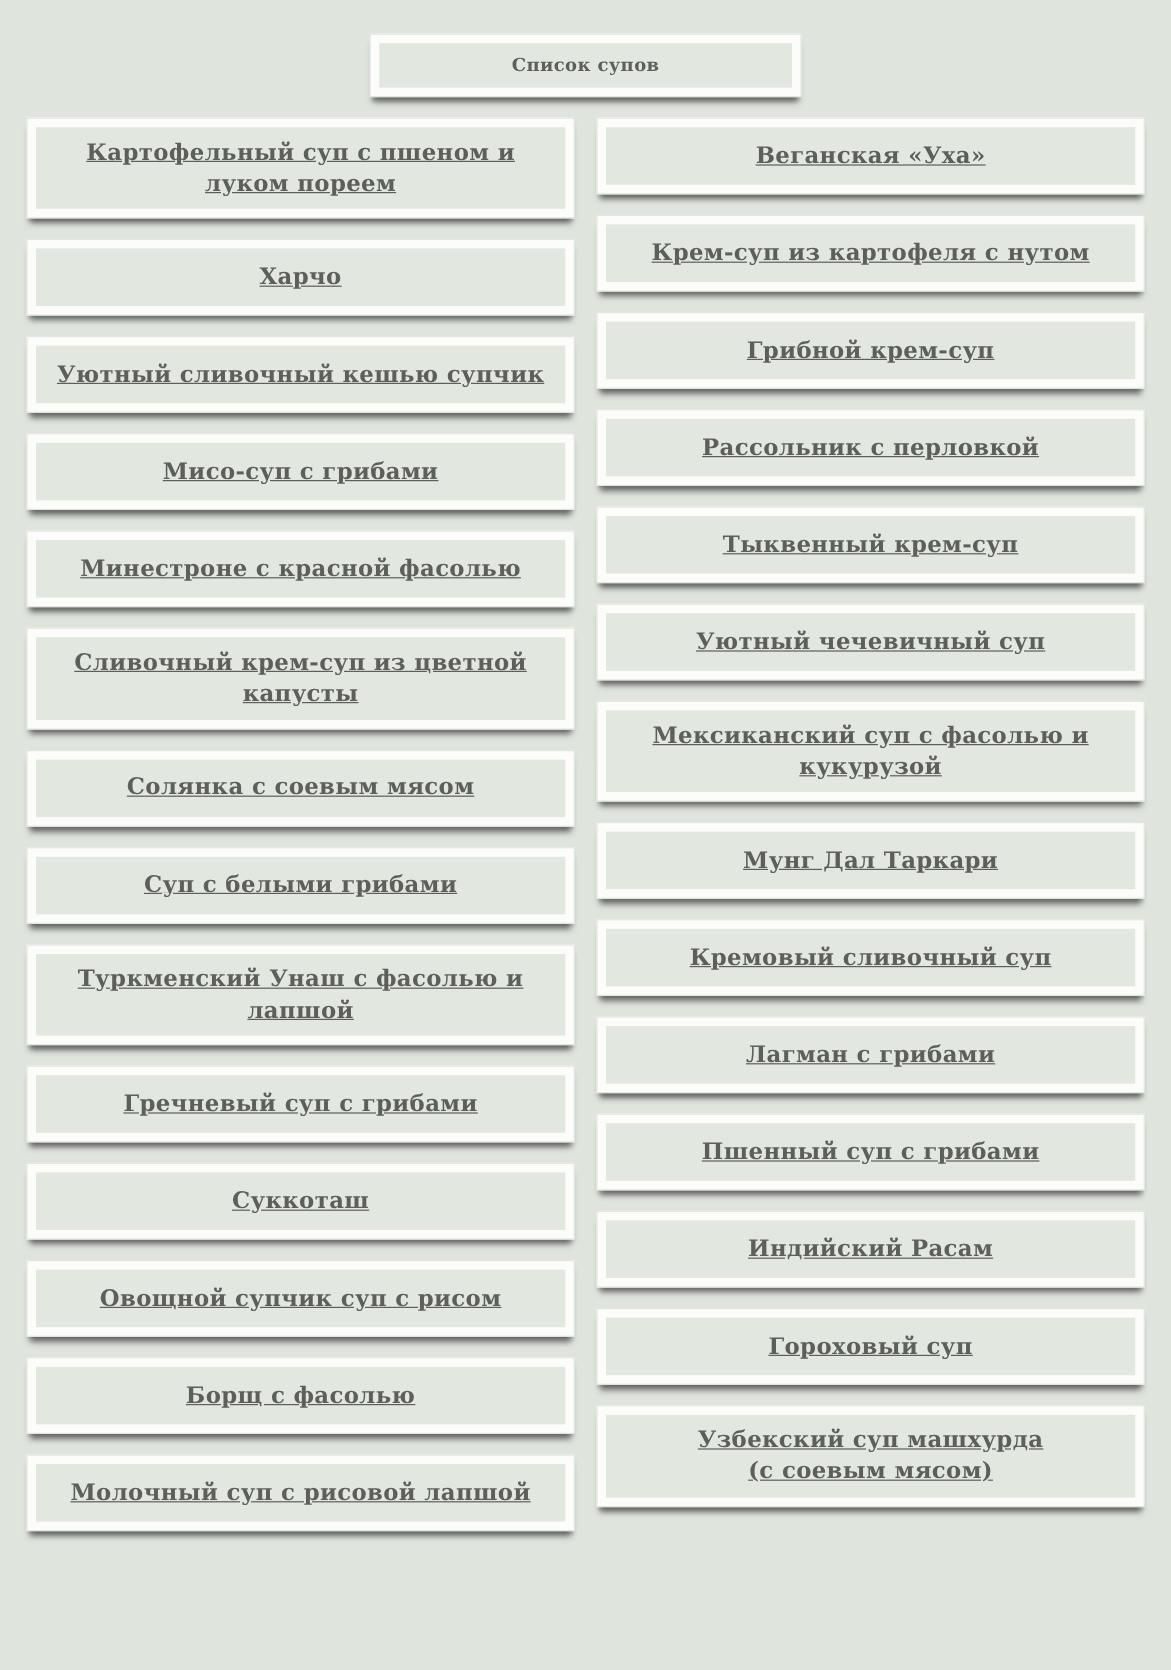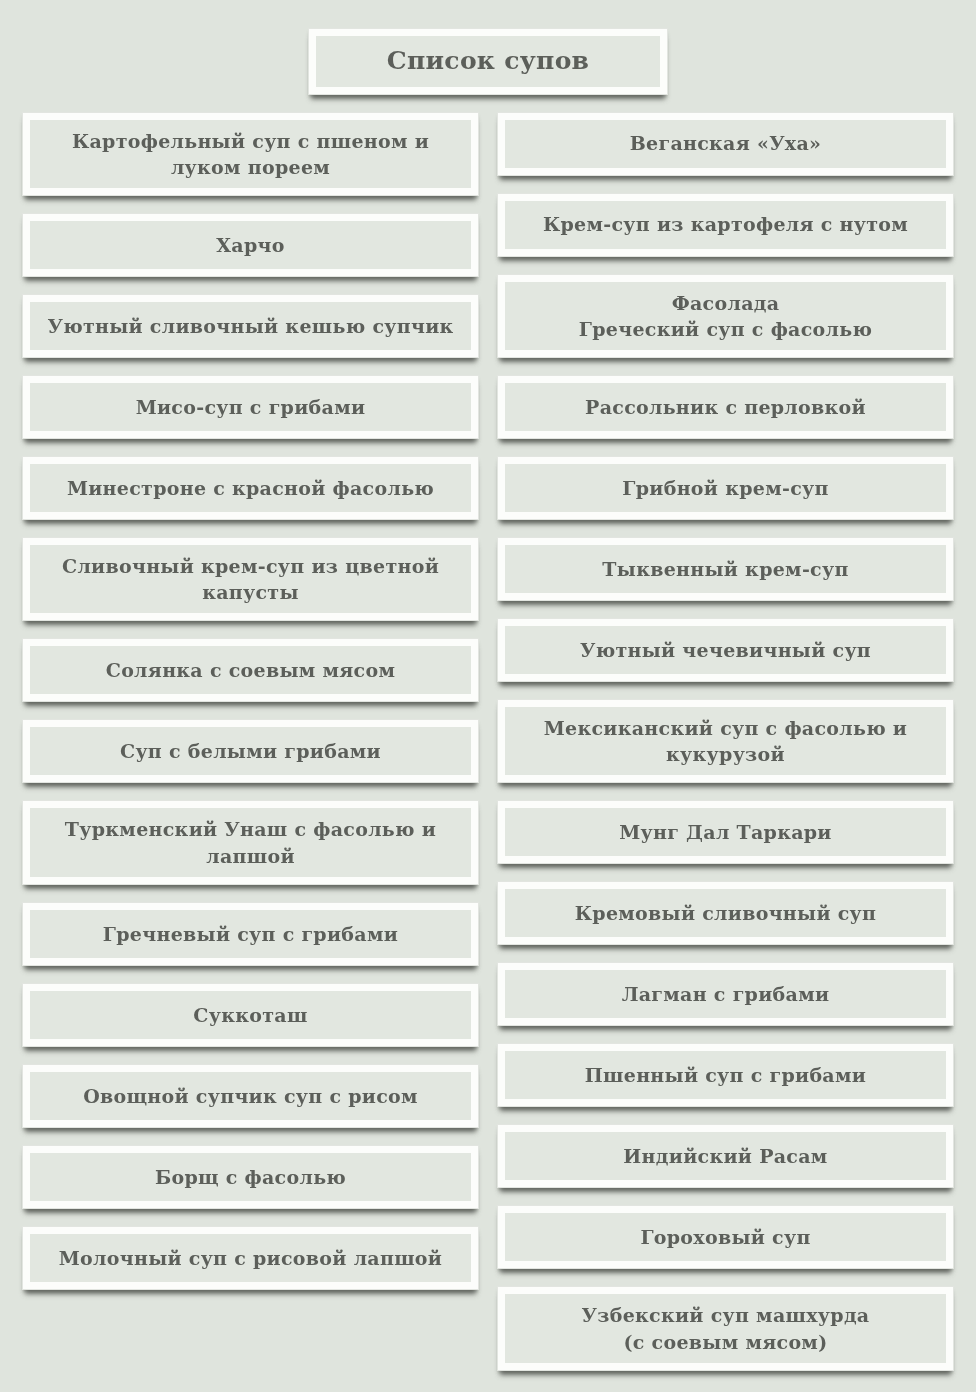--- a/index.html
+++ b/index.html
@@ -45,26 +45,27 @@
     padding:8px 14px;
   }
   .card-label{
     font-weight:700;
     font-size:19px;
     line-height:1.38;
     letter-spacing:0.3px;
     white-space:pre-line;
   }
   .title-inner{min-height:36px;}
-  .title-label{font-size:25px;}
+  .title-label{font-size:15px;}
   .columns{
     display:flex;
     gap:18px;
     padding:0 22px;
     align-items:flex-start;
+    text-decoration:underline;
   }
   .column{
     flex:1;
     display:flex;
     flex-direction:column;
   }
 </style>
 </head>
 <body>
 
@@ -153,32 +154,26 @@
           <span class="card-label">Веганская «Уха»</span>
         </div>
       </div>
       <div class="card">
         <div class="card-inner">
           <span class="card-label">Крем-суп из картофеля с нутом</span>
         </div>
       </div>
       <div class="card">
         <div class="card-inner">
-          <span class="card-label">Фасолада
-Греческий суп с фасолью</span>
+          <span class="card-label">Грибной крем-суп</span>
         </div>
       </div>
       <div class="card">
         <div class="card-inner">
           <span class="card-label">Рассольник с перловкой</span>
-        </div>
-      </div>
-      <div class="card">
-        <div class="card-inner">
-          <span class="card-label">Грибной крем-суп</span>
         </div>
       </div>
       <div class="card">
         <div class="card-inner">
           <span class="card-label">Тыквенный крем-суп</span>
         </div>
       </div>
       <div class="card">
         <div class="card-inner">
           <span class="card-label">Уютный чечевичный суп</span>

